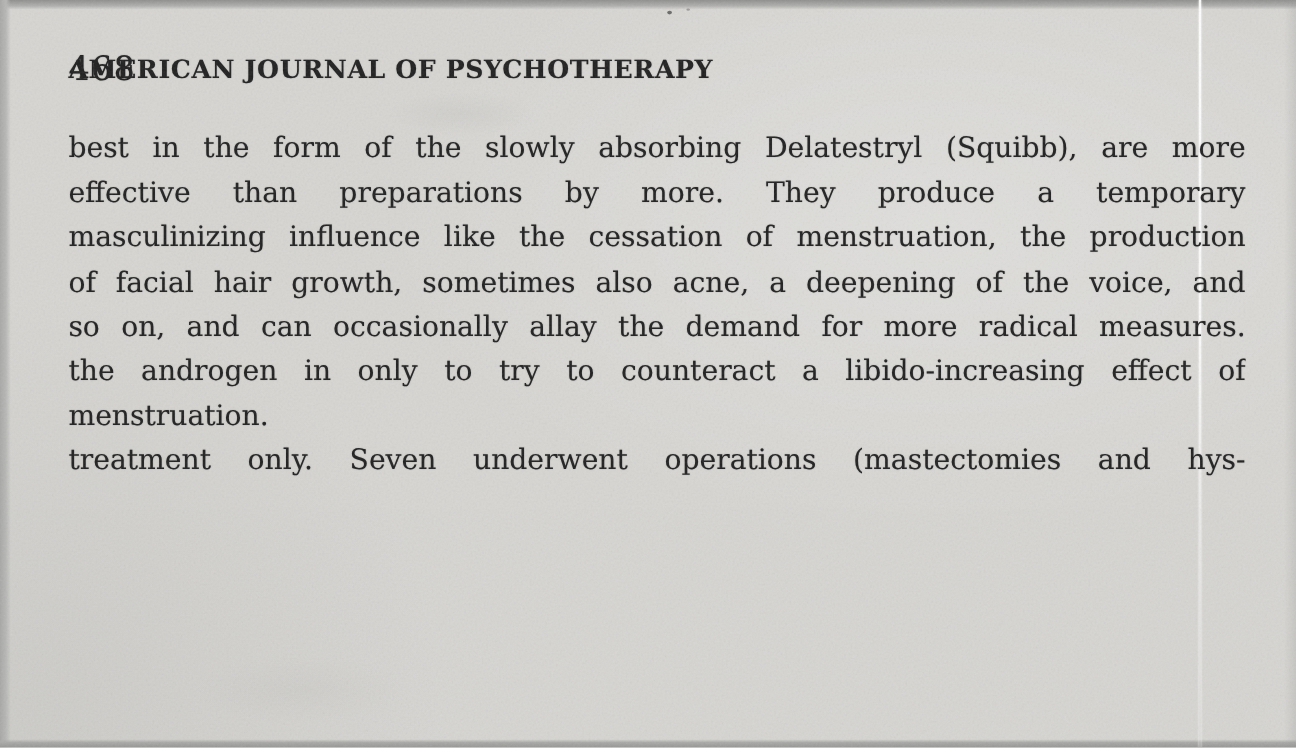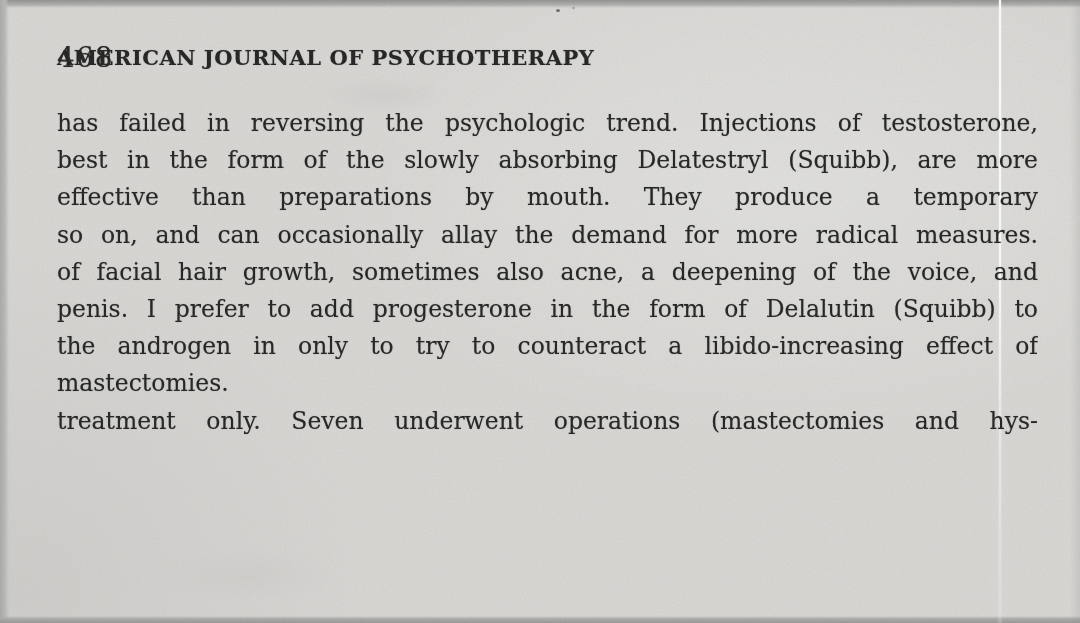--- a/index.html
+++ b/index.html
@@ -107,28 +107,27 @@
   <div class="crease"></div>
   <div class="speck s1"></div>
   <div class="speck s2"></div>
 
   <div class="page-header">
     <span class="page-number">468</span>
     <span class="journal-title">AMERICAN JOURNAL OF PSYCHOTHERAPY</span>
   </div>
 
   <div class="body-text" id="body-text">
-      <div class="line just">has failed in reversing the psychologic trend.  Injections of testosterone,</div>
       <div class="line just">best in the form of the slowly absorbing Delatestryl (Squibb), are more</div>
-      <div class="line just">effective than preparations by mouth.  They produce a temporary</div>
+      <div class="line just">effective than preparations by more.  They produce a temporary</div>
+      <div class="line just">masculinizing influence like the cessation of menstruation, the production</div>
+      <div class="line just">of facial hair growth, sometimes also acne, a deepening of the voice, and</div>
       <div class="line just">so on, and can occasionally allay the demand for more radical measures.</div>
-      <div class="line just">of facial hair growth, sometimes also acne, a deepening of the voice, and</div>
-      <div class="line just">penis.  I prefer to add progesterone in the form of Delalutin (Squibb) to</div>
       <div class="line just">the androgen in only to try to counteract a libido-increasing effect of</div>
-      <div class="line">mastectomies.</div>
+      <div class="line">menstruation.</div>
       <div class="line just">treatment only.  Seven underwent operations (mastectomies and hys-</div>
     </div>
 
   <svg class="noise" width="1080" height="623" xmlns="http://www.w3.org/2000/svg">
     <filter id="grain" x="0" y="0" width="100%" height="100%">
       <feTurbulence type="fractalNoise" baseFrequency="0.55" numOctaves="2" stitchTiles="stitch"></feTurbulence>
       <feColorMatrix type="saturate" values="0"></feColorMatrix>
       <feComponentTransfer>
         <feFuncA type="linear" slope="0.14" intercept="0"></feFuncA>
       </feComponentTransfer>

